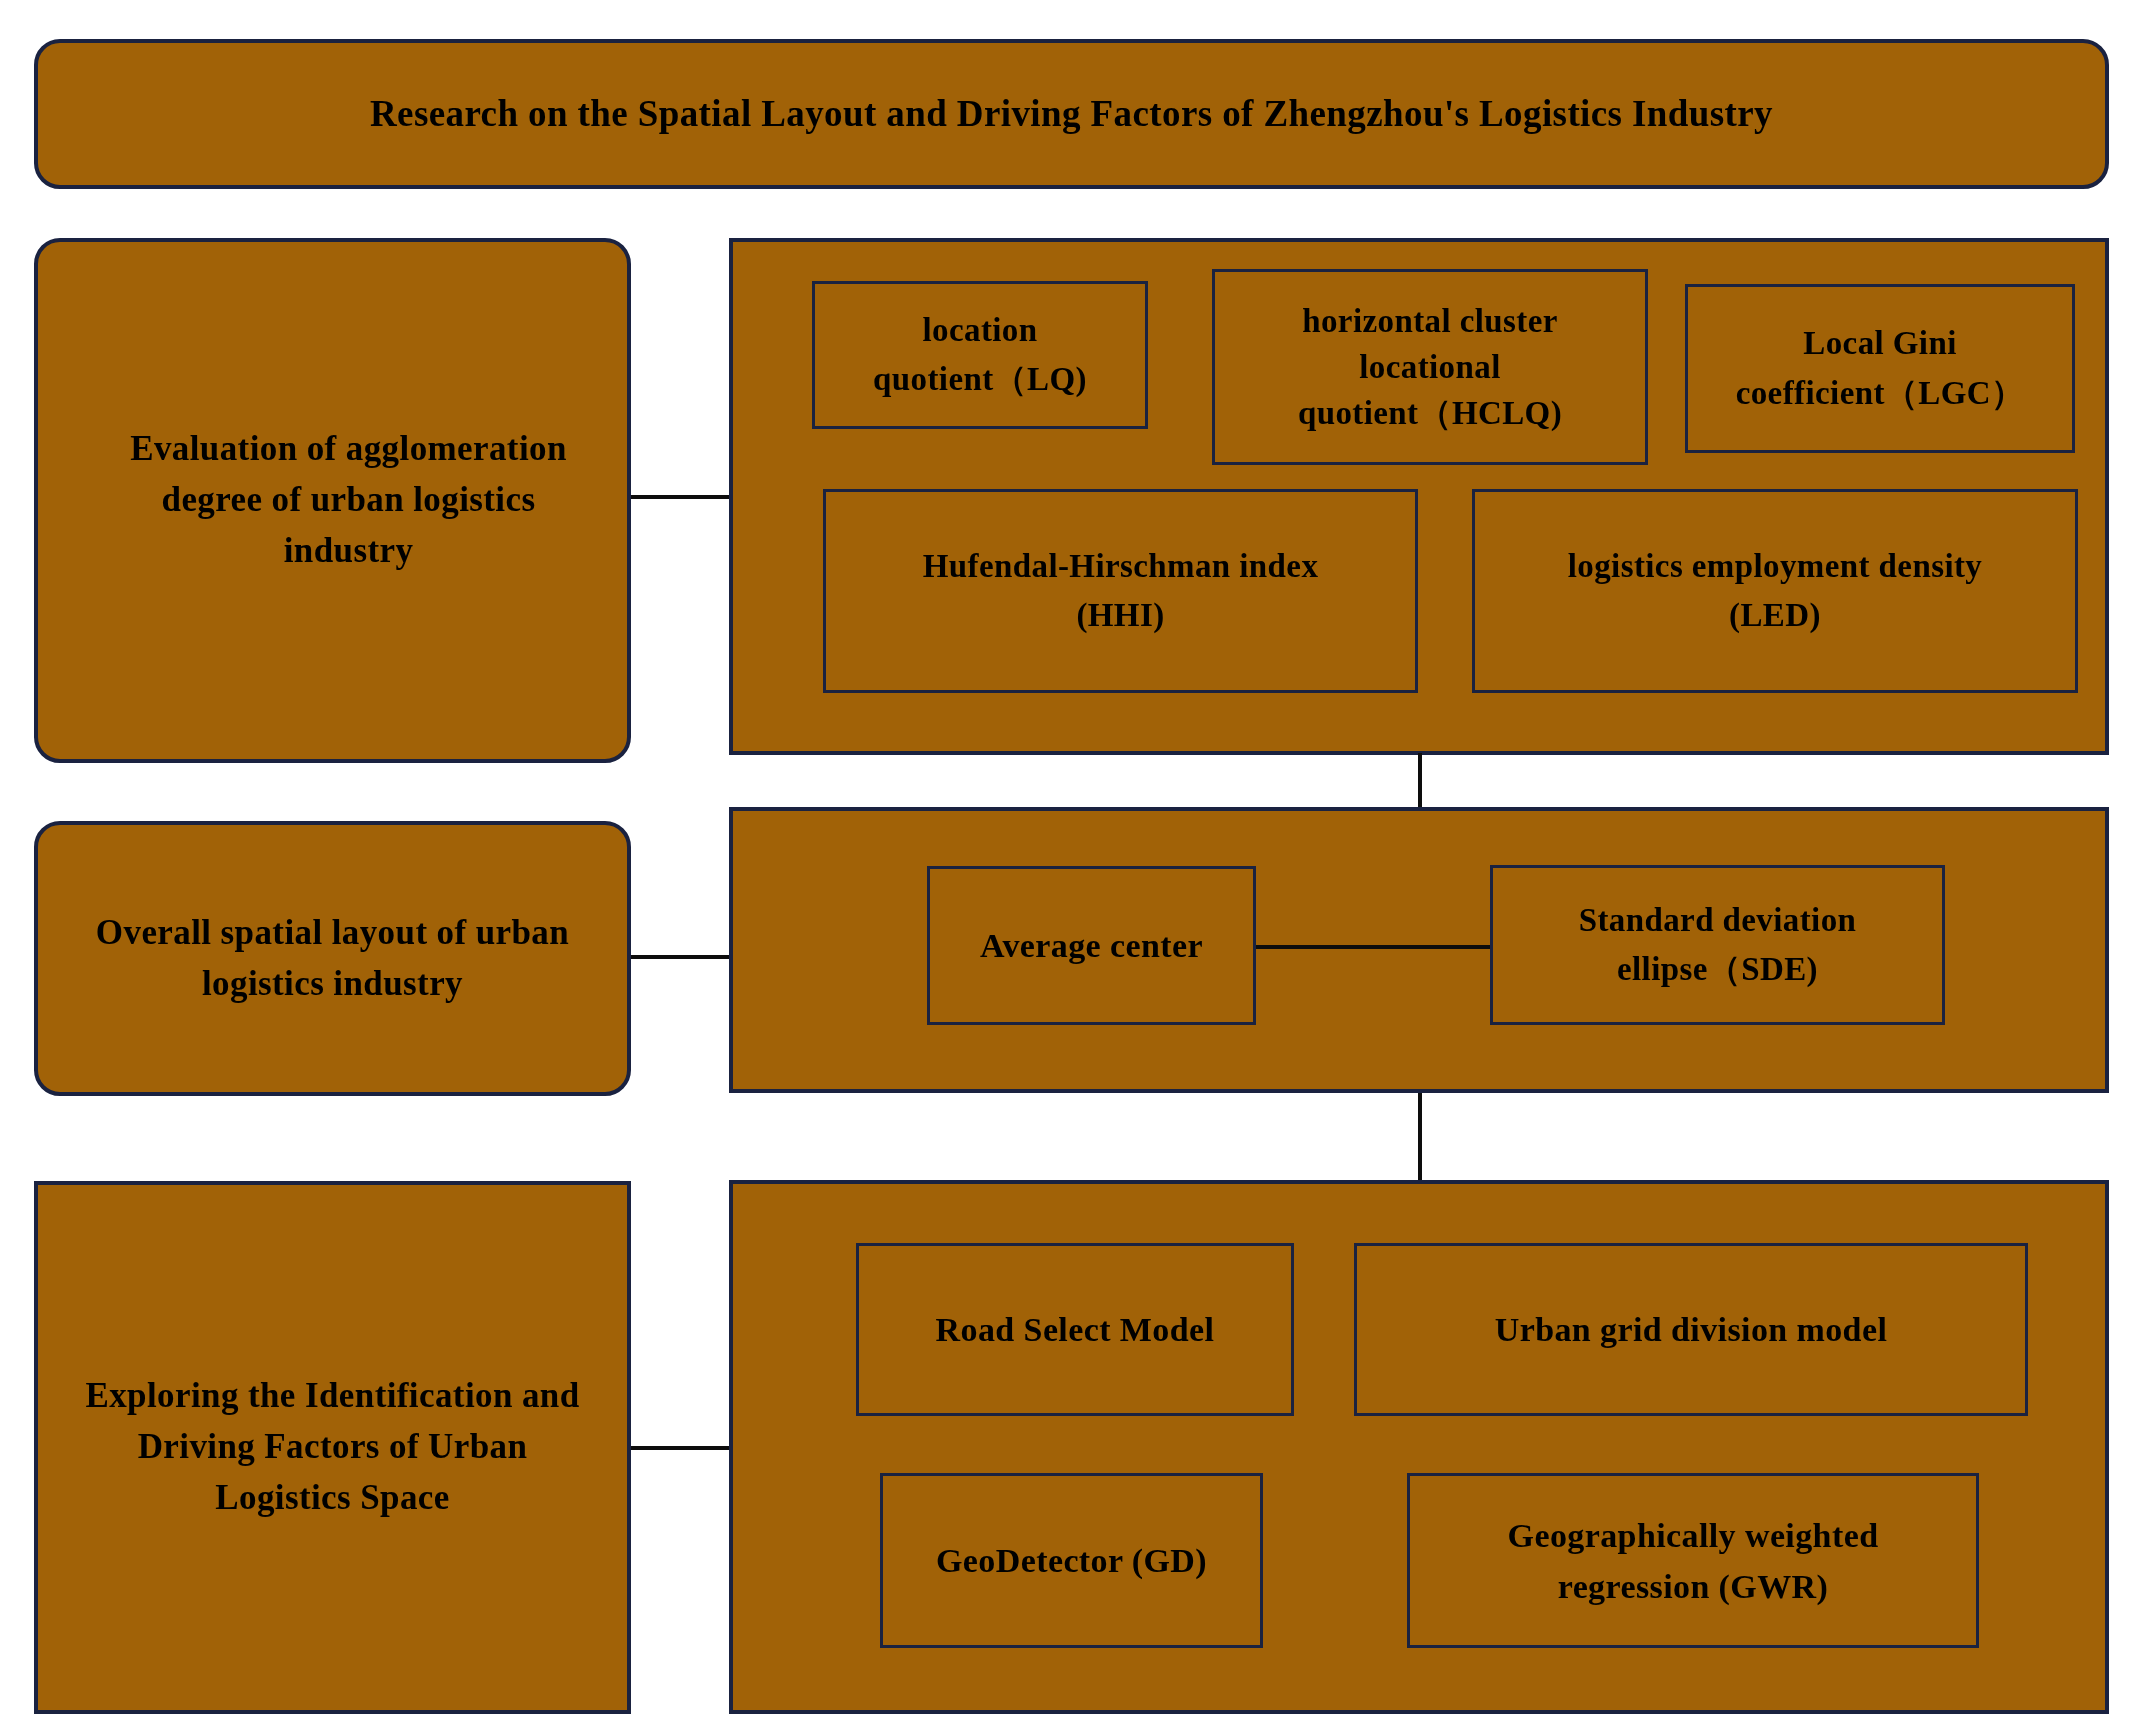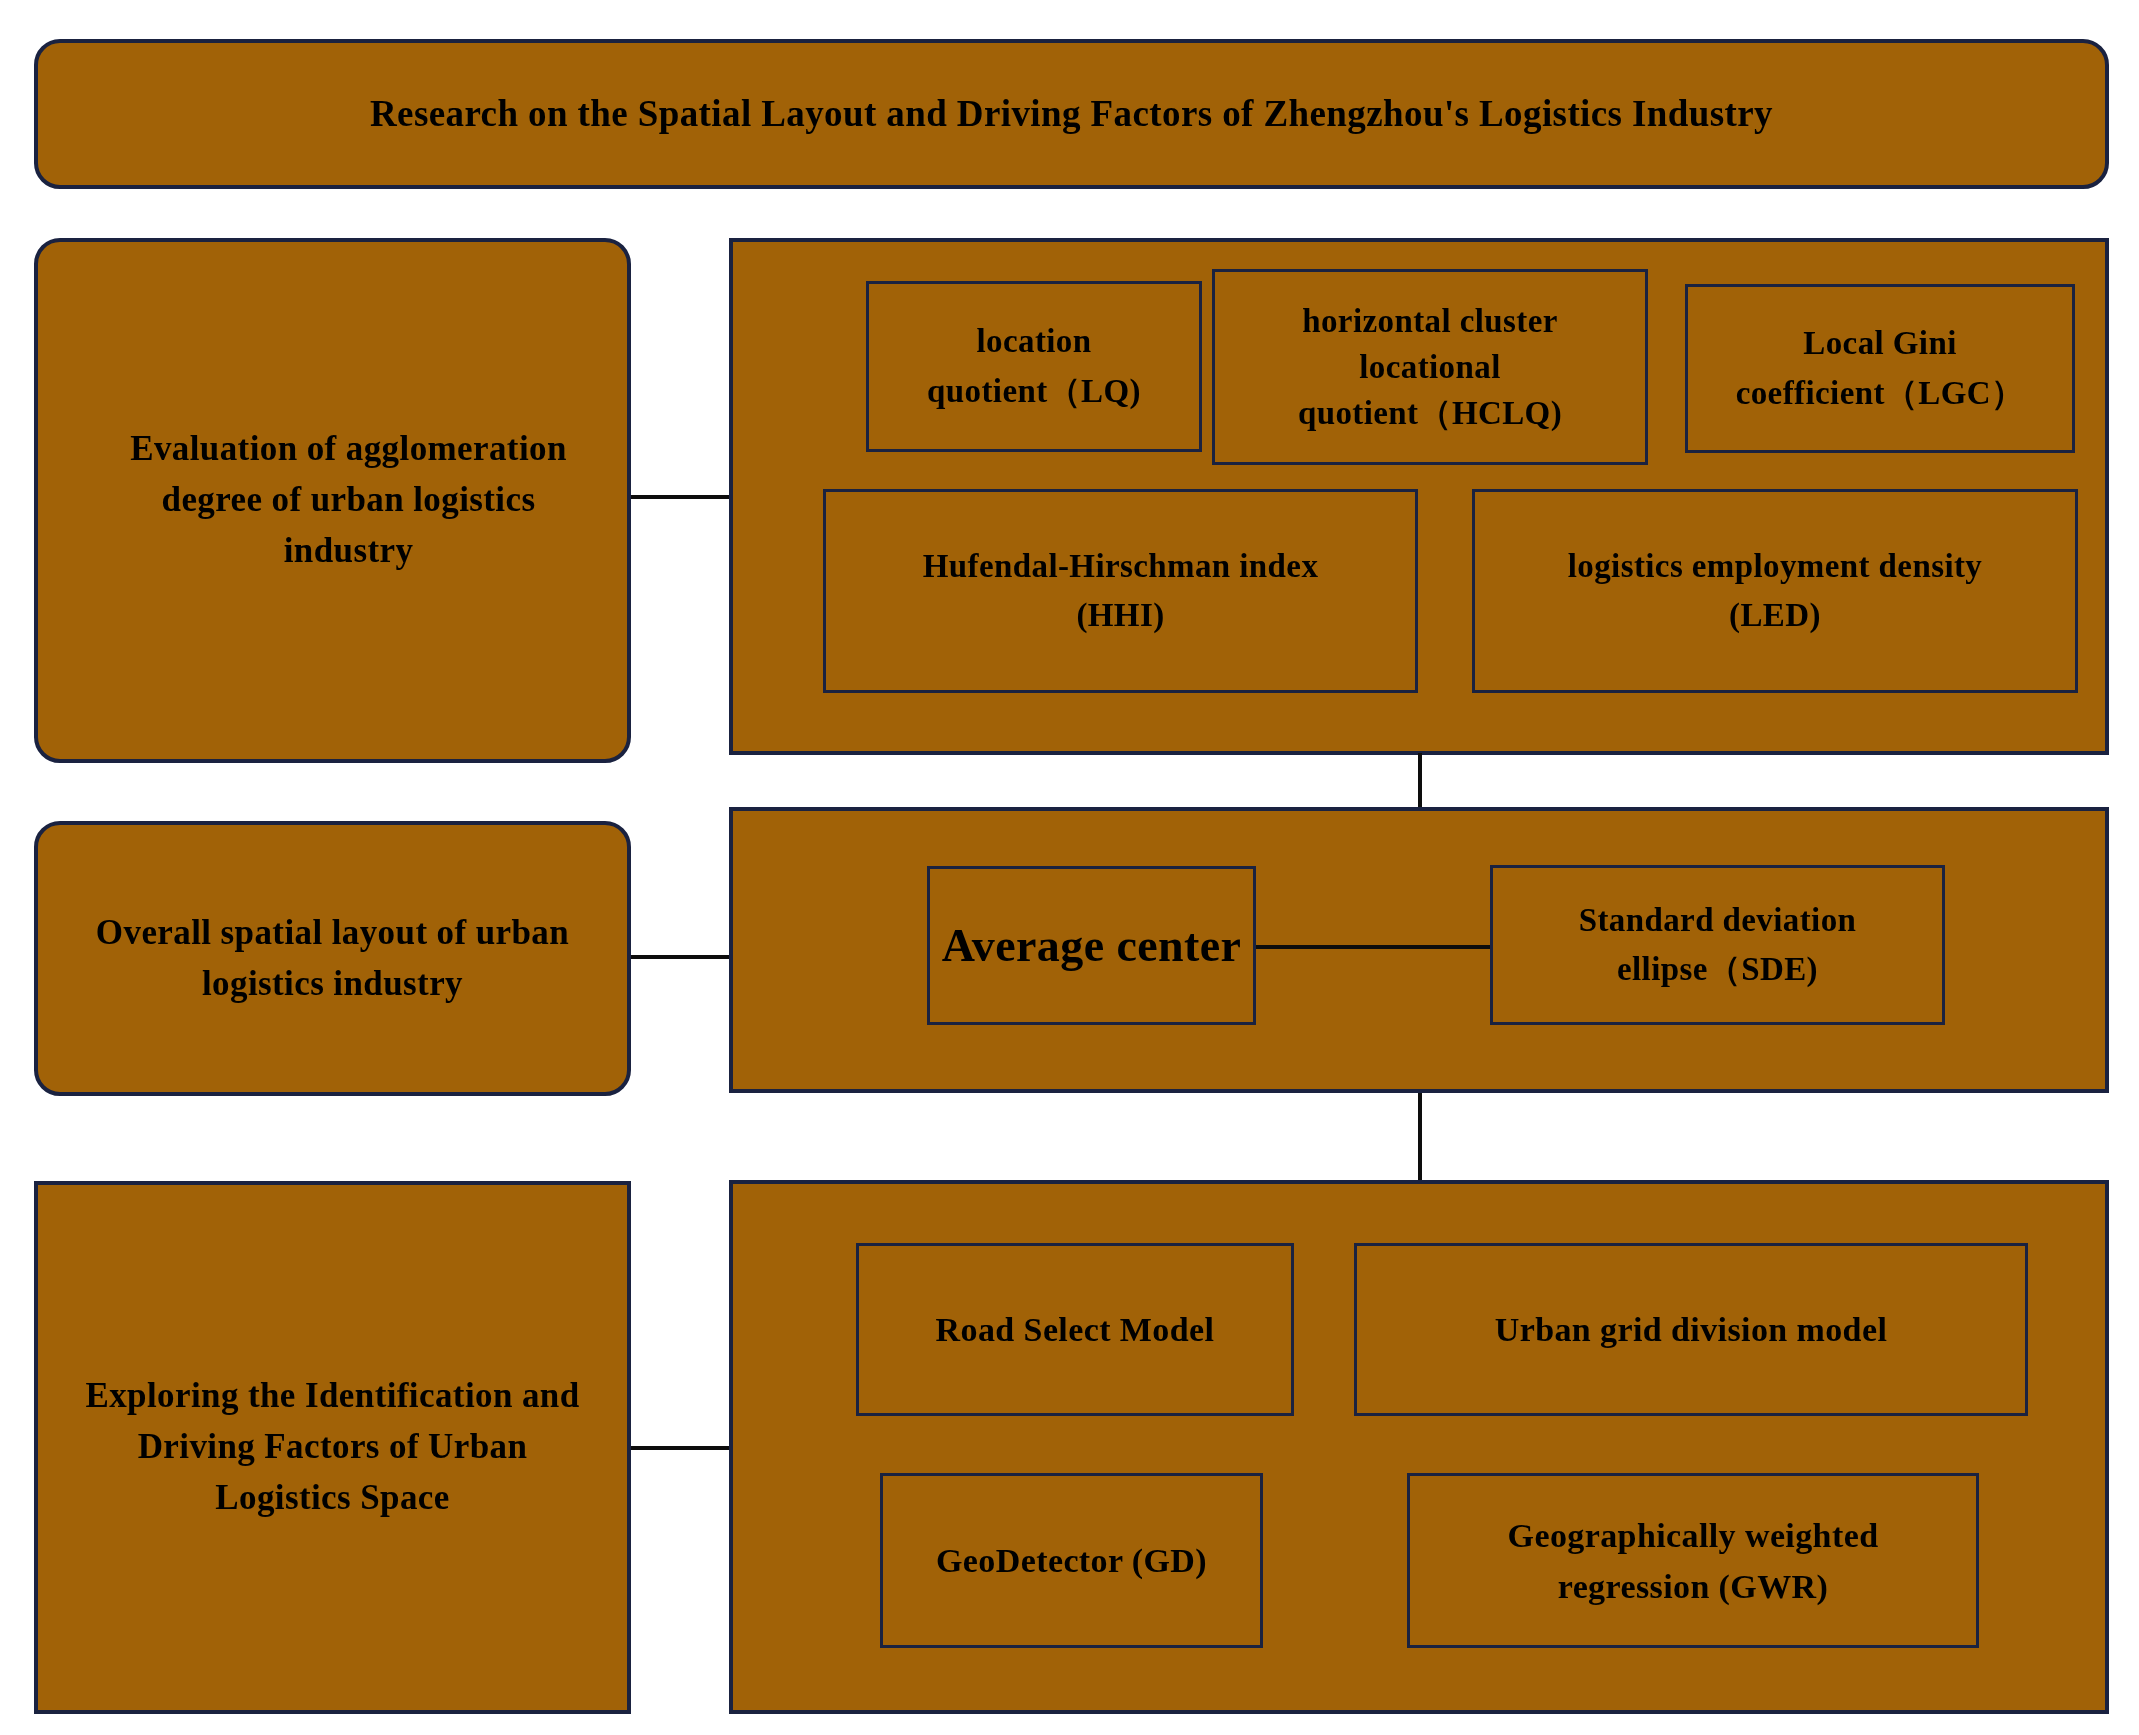--- a/index.html
+++ b/index.html
@@ -64,21 +64,21 @@
   </div>
 
   <div class="box outer rounded" style="left:34px; top:238px; width:597px; height:525px;padding-left:32px;">
     <div class="label left-label">Evaluation of agglomeration
 degree of urban logistics
 industry</div>
   </div>
 
   <div class="box outer" style="left:729px; top:238px; width:1380px; height:517px;"></div>
 
-  <div class="box inner" style="left:866px; top:281px; width:336px; height:171px;">
+  <div class="box inner" style="left:812px; top:281px; width:336px; height:148px;">
     <div class="label method-label">location
 quotient（LQ)</div>
   </div>
 
   <div class="box inner" style="left:1212px; top:269px; width:436px; height:196px;">
     <div class="label method-label" style="line-height:1.4;">horizontal cluster
 locational
 quotient（HCLQ)</div>
   </div>
 
@@ -102,21 +102,21 @@
   <div class="connector" style="left:1418px; top:753px; width:4.1px; height:55px;"></div>
 
   <div class="box outer rounded" style="left:34px; top:821px; width:597px; height:275px;">
     <div class="label left-label">Overall spatial layout of urban
 logistics industry</div>
   </div>
 
   <div class="box outer" style="left:729px; top:807px; width:1380px; height:286px;"></div>
 
   <div class="box inner" style="left:927px; top:866px; width:329px; height:159px;">
-    <div class="label method-label" style="font-size:46px;text-align:center;">Average center</div>
+    <div class="label method-label" style="font-size:34px;text-align:center;">Average center</div>
   </div>
 
   <div class="box inner" style="left:1490px; top:865px; width:455px; height:160px;">
     <div class="label method-label">Standard deviation
 ellipse（SDE)</div>
   </div>
 
   <div class="connector" style="left:1256px; top:945px; width:234px; height:4.1px;"></div>
 
   <div class="connector" style="left:631px; top:955px; width:98px; height:4.1px;"></div>

